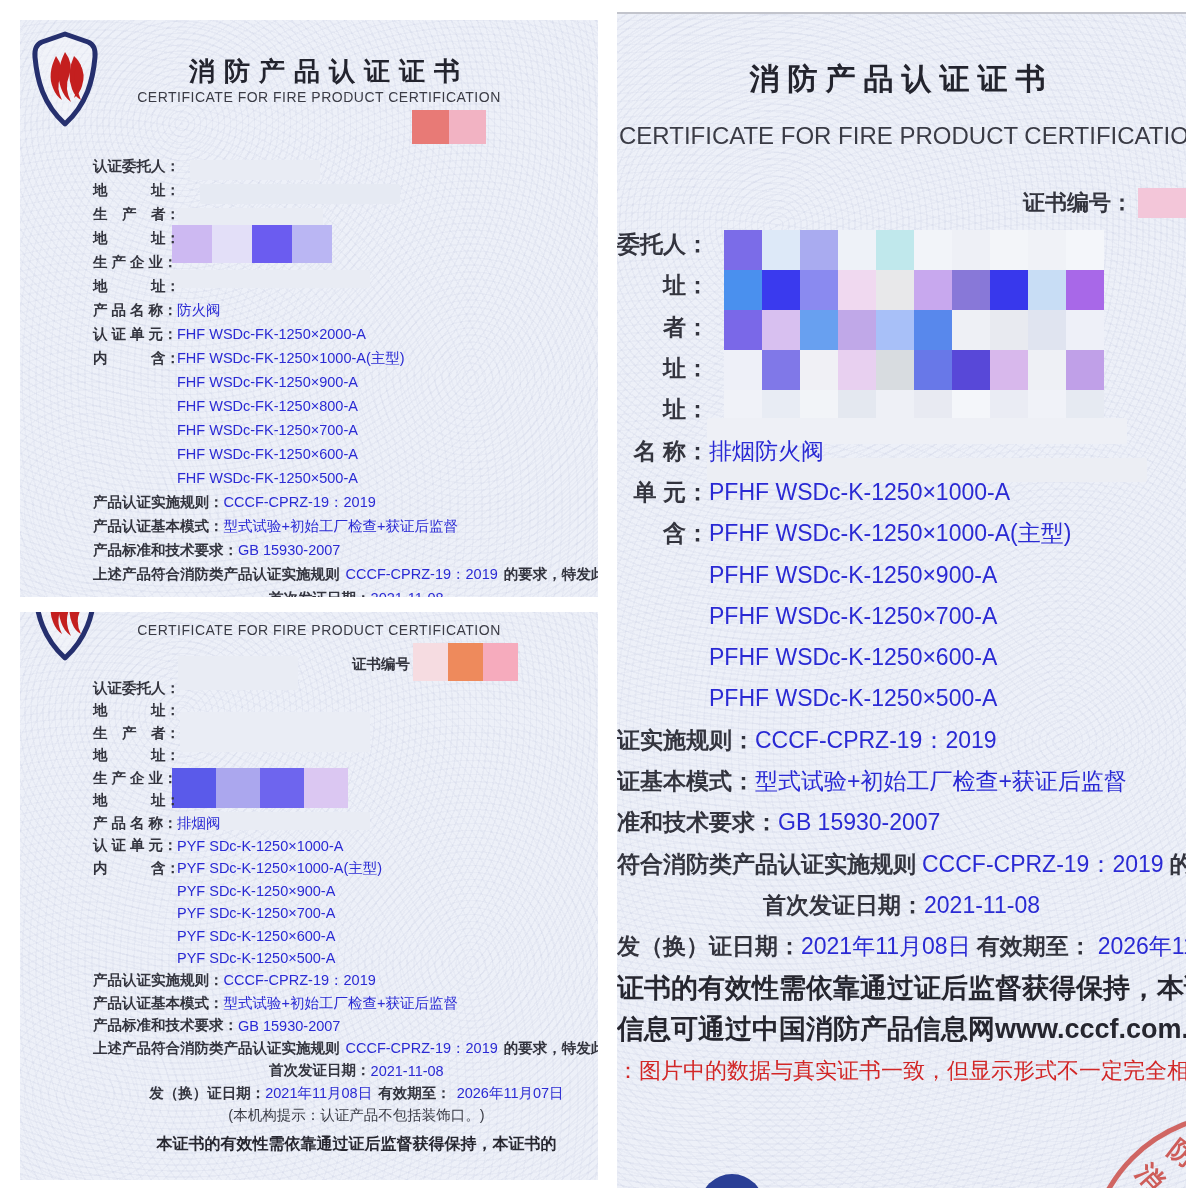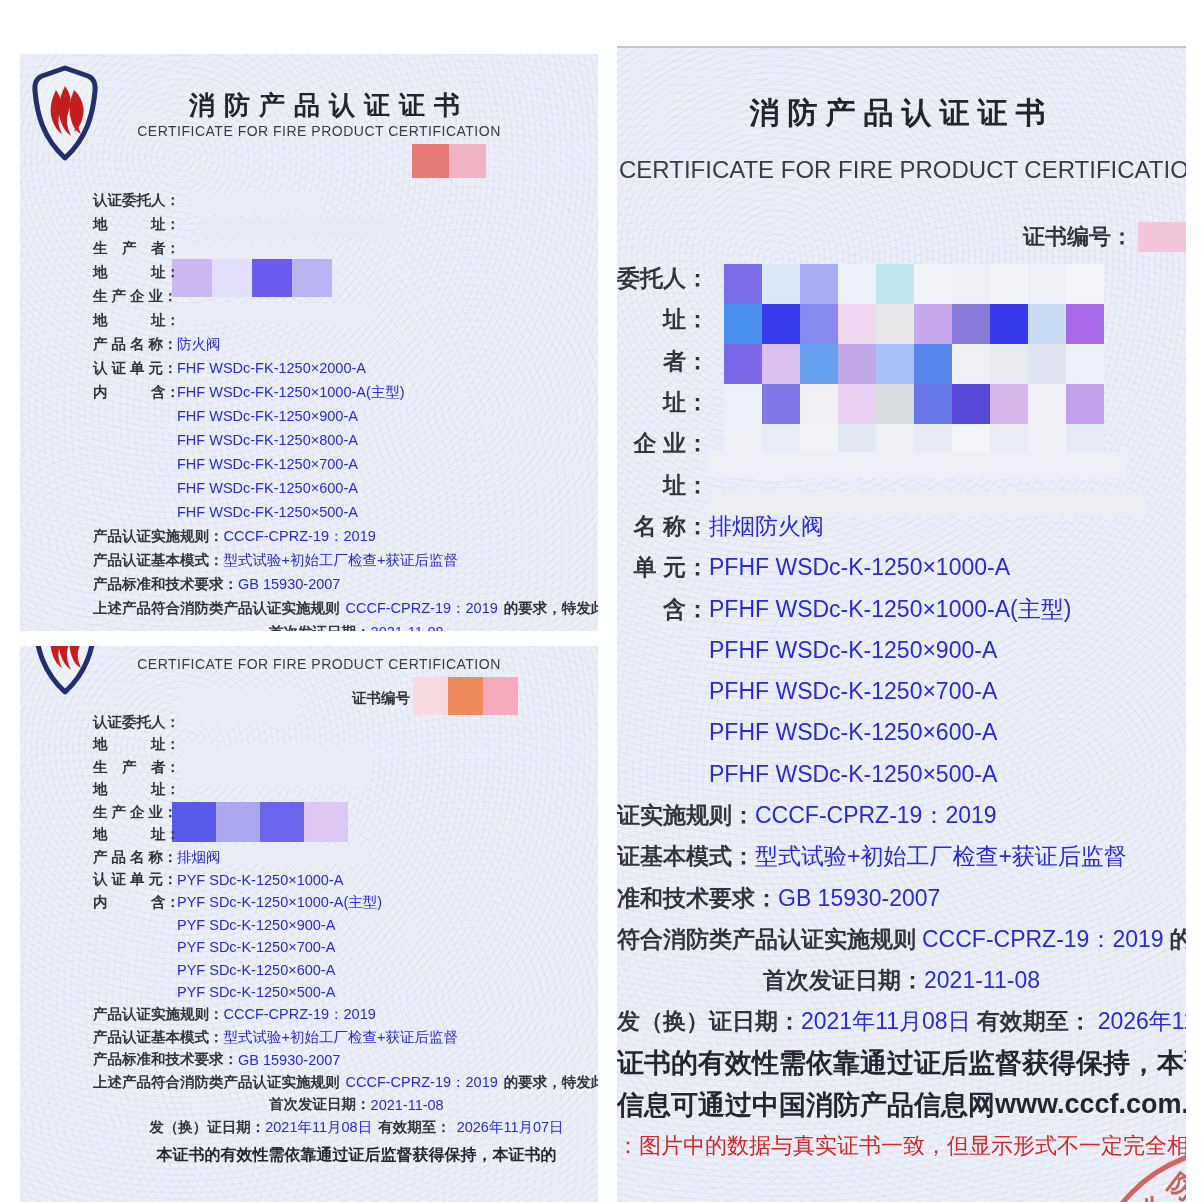--- a/index.html
+++ b/index.html
@@ -8,21 +8,20 @@
     background:#ffffff;
     font-family:"Liberation Sans","DejaVu Sans",sans-serif;
     position:relative;overflow:hidden;
   }
   .cert{
     position:absolute;overflow:hidden;background-color:#edf0f8;
     background-image:
       repeating-radial-gradient(circle at 28% 18%, rgba(130,140,185,.07) 0 1.5px, transparent 1.5px 6px),
       repeating-radial-gradient(circle at 78% 62%, rgba(130,140,185,.055) 0 1.5px, transparent 1.5px 7px),
       repeating-radial-gradient(circle at 12% 85%, rgba(130,140,185,.05) 0 1.5px, transparent 1.5px 8px);
-    margin-top: 34px;
   }
   .certA{left:20px;top:20px;width:578px;height:577px}
   .certB{left:20px;top:612px;width:578px;height:568px}
   .certC{left:617px;top:12px;width:569px;height:1176px;border-top:2px solid #c2c4cc}
 
   
   .cn-title{position:absolute;width:100%;text-align:center;color:#23242e;font-weight:700}
   .en-title{position:absolute;width:100%;text-align:center;color:#3a3b45;font-weight:400}
   .lab{display:inline-block;width:84px;color:#33343e;font-weight:600;flex:none;white-space:pre}
   .lab.auto{width:auto}
@@ -295,20 +294,23 @@
       </div>
     <div class="fr center">
         <span class="dark">首次发证日期：</span>
         <span class="val">2021-11-08</span>
       </div>
     <div class="fr center">
         <span class="dark">发（换）证日期：</span>
         <span class="val">2021年11月08日</span>
         <span class="dark sp">有效期至：</span>
         <span class="val">2026年11月07日</span>
+      </div>
+    <div class="fr center">
+        <span class="noteB">(本机构提示：认证产品不包括装饰口。)</span>
       </div>
     <div class="fr center footB">
         <span>本证书的有效性需依靠通过证后监督获得保持，本证书的</span>
       </div>
   </div>
 </section>
 
 <section class="cert certC">
   <div class="cn-title">消防产品认证证书</div>
   <div class="en-title">CERTIFICATE FOR FIRE PRODUCT CERTIFICATION</div>
@@ -382,23 +384,20 @@
     <div class="fr">
         <span class="labC">址：</span>
       </div>
     <div class="fr">
         <span class="labC">者：</span>
       </div>
     <div class="fr">
         <span class="labC">址：</span>
       </div>
     <div class="fr">
-        <span class="labC">企 业：</span>
-      </div>
-    <div class="fr">
         <span class="labC">址：</span>
       </div>
     <div class="fr">
         <span class="labC">名 称：</span>
         <span class="val">排烟防火阀</span>
       </div>
     <div class="fr">
         <span class="labC">单 元：</span>
         <span class="val">PFHF WSDc-K-1250×1000-A</span>
       </div>

